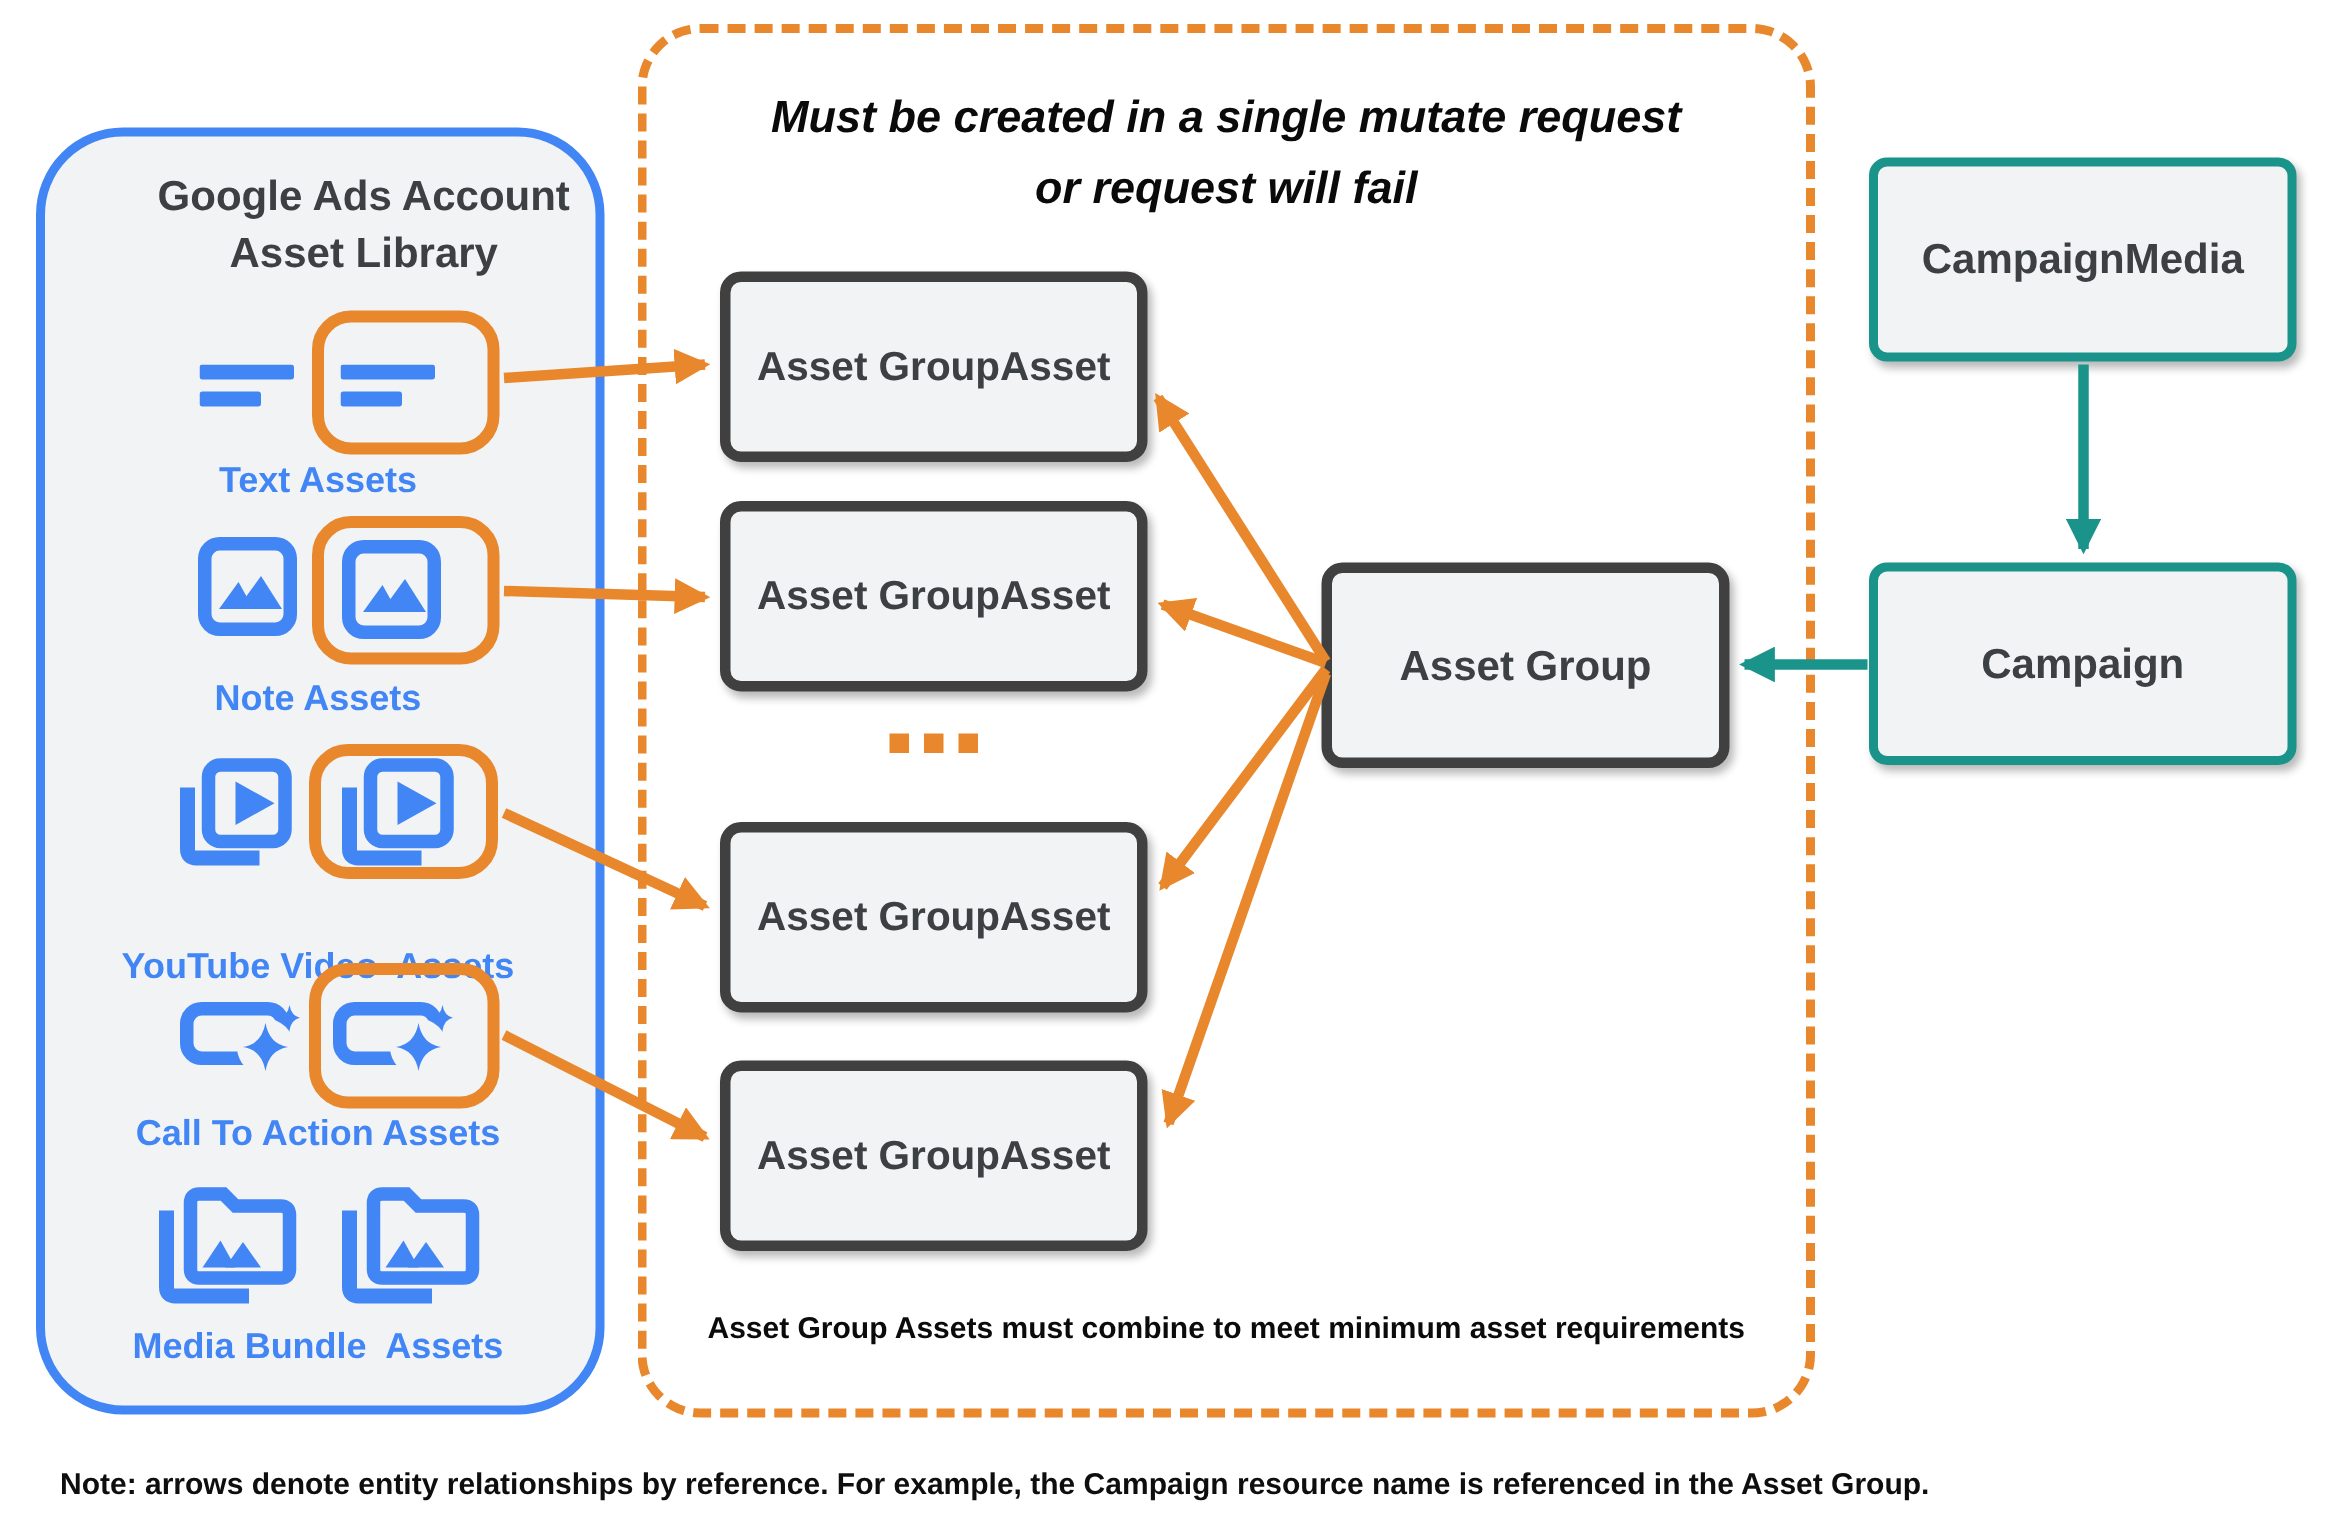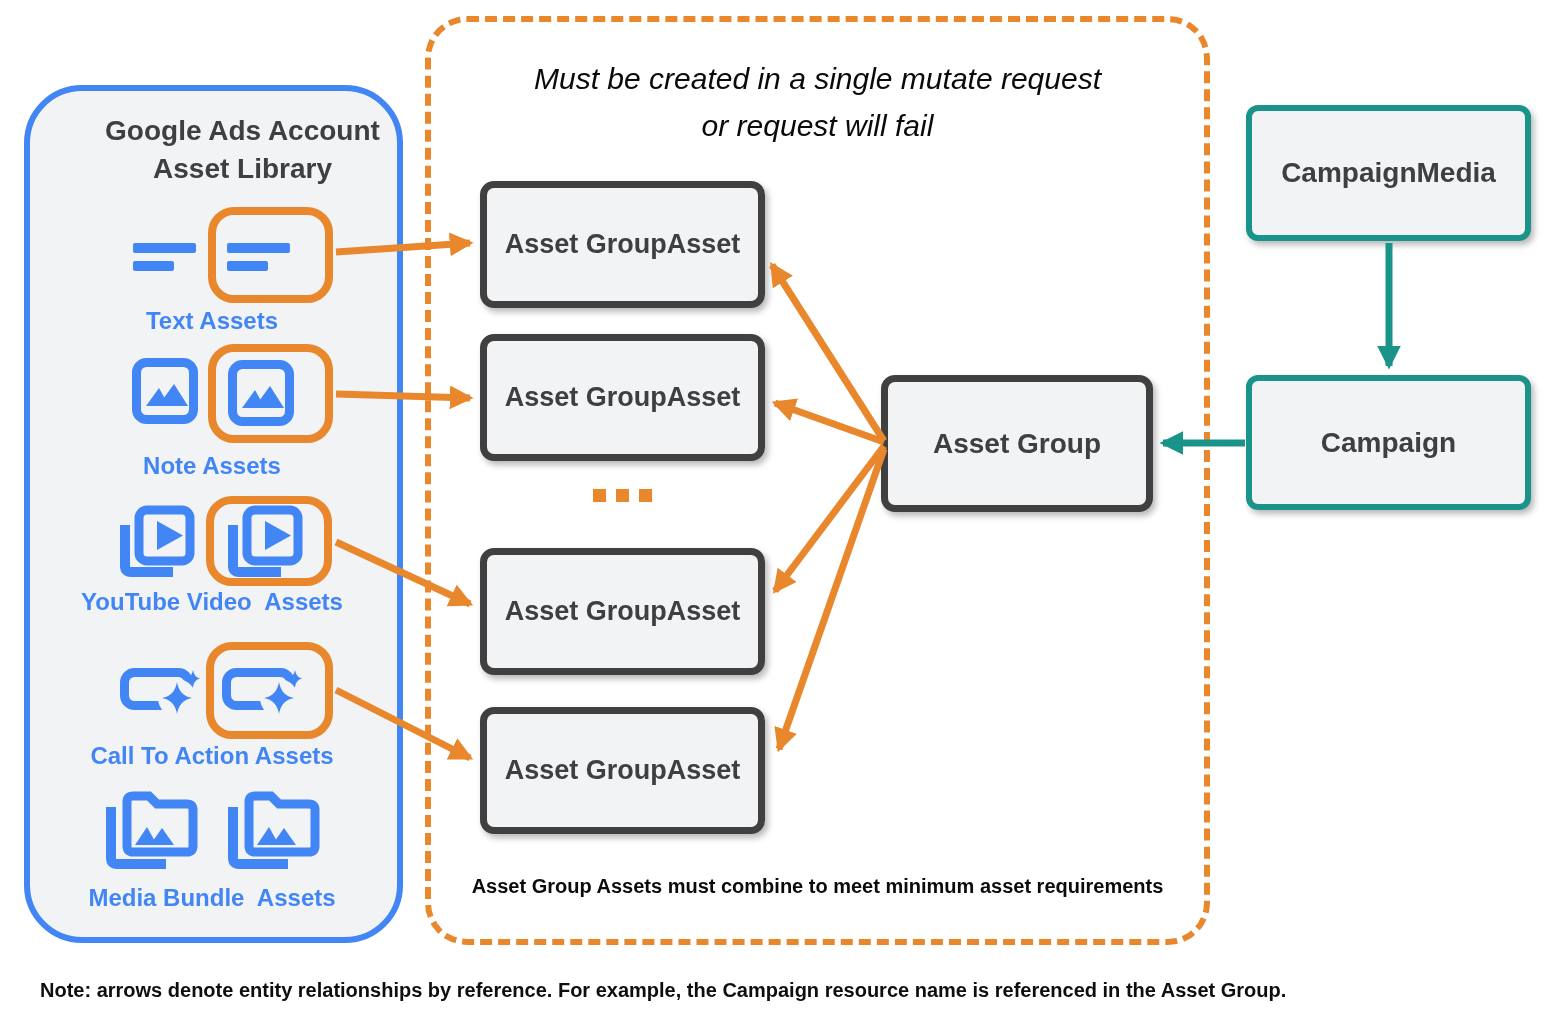--- a/index.html
+++ b/index.html
@@ -27,21 +27,21 @@
   .icon{position:absolute;}
   .icon .st{fill:none;stroke:#4285F4;}
   .icon .fl{fill:#4285F4;}
   
   .mutate-boundary{
     position:absolute;left:425px;top:16px;width:785px;height:929px;box-sizing:border-box;
     border:6px dashed #E8872B;border-radius:42px;background:#ffffff;
   }
   .mutate-title{
     position:absolute;left:425px;top:56px;width:785px;text-align:center;
-    font-size:30px;font-weight:400;font-style:italic;color:#0a0a0a;line-height:1.55;
+    font-size:30px;font-weight:700;font-style:italic;color:#0a0a0a;line-height:1.55;
   }
   .mutate-title span{display:block;}
   .entity-box{
     position:absolute;box-sizing:border-box;background:#F1F3F4;border-radius:14px;
     display:flex;flex-direction:row;align-items:center;justify-content:center;
     box-shadow:3px 4px 6px rgba(0,0,0,0.28);
     font-weight:700;color:#3C4043;text-align:center;
   }
   .orange-box{border:7px solid #404040;}
   .teal-box{border:6px solid #1A948B;border-radius:12px;}
@@ -99,21 +99,21 @@
     <path class="st" d="M9 20 L9 61 Q9 67 15 67 L57 67" stroke-width="10"></path>
     <rect class="st" x="23" y="5" width="51" height="51" rx="8" stroke-width="9"></rect>
     <path class="fl" d="M41 16 L67 30.5 L41 45 Z"></path>
   </svg>
   <div class="hl-box" style="left:206px;top:496px;width:126px;height:90px"></div>
   <svg class="icon" style="left:224px;top:505px" width="80" height="76" viewBox="0 0 80 76">
     <path class="st" d="M9 20 L9 61 Q9 67 15 67 L57 67" stroke-width="10"></path>
     <rect class="st" x="23" y="5" width="51" height="51" rx="8" stroke-width="9"></rect>
     <path class="fl" d="M41 16 L67 30.5 L41 45 Z"></path>
   </svg>
-  <div class="asset-label" style="top:588px">YouTube Video  Assets</div>
+  <div class="asset-label" style="top:631px">YouTube Video  Assets</div>
 
   <svg class="icon" style="left:120px;top:660px" width="88" height="64" viewBox="0 0 88 64">
     <rect class="st" x="4.5" y="12.5" width="64" height="33" rx="10" stroke-width="9"></rect>
     <circle cx="57" cy="38" r="19" fill="#F1F3F4"></circle>
     <path class="fl" d="M57 22 Q59.5 36 72 38 Q59.5 40 57 54 Q54.5 40 42 38 Q54.5 36 57 22 Z"></path>
     <path class="fl" d="M73 10 Q74.2 17.3 80 18.5 Q74.2 19.7 73 27 Q71.8 19.7 66 18.5 Q71.8 17.3 73 10 Z"></path>
   </svg>
   <div class="hl-box" style="left:206px;top:642px;width:127px;height:97px"></div>
   <svg class="icon" style="left:222px;top:660px" width="88" height="64" viewBox="0 0 88 64">
     <rect class="st" x="4.5" y="12.5" width="64" height="33" rx="10" stroke-width="9"></rect>

